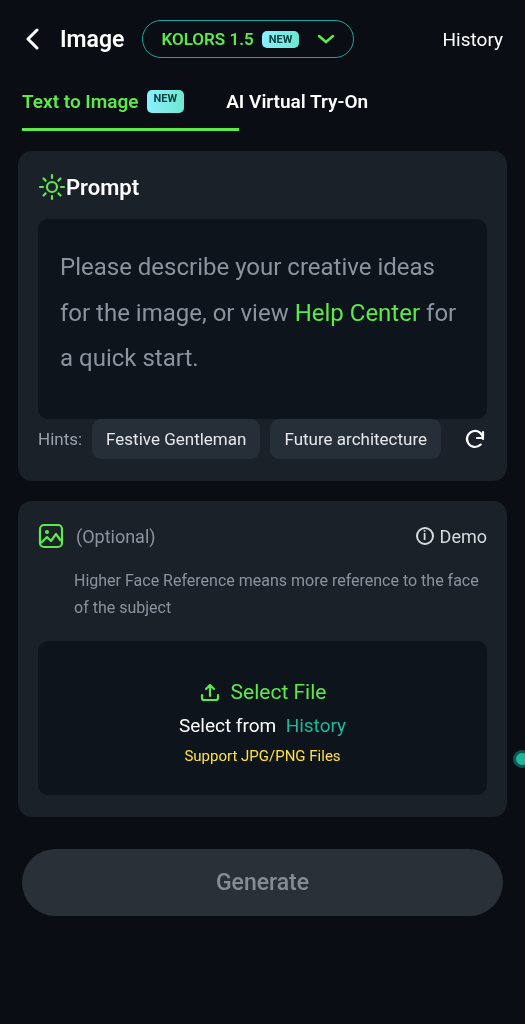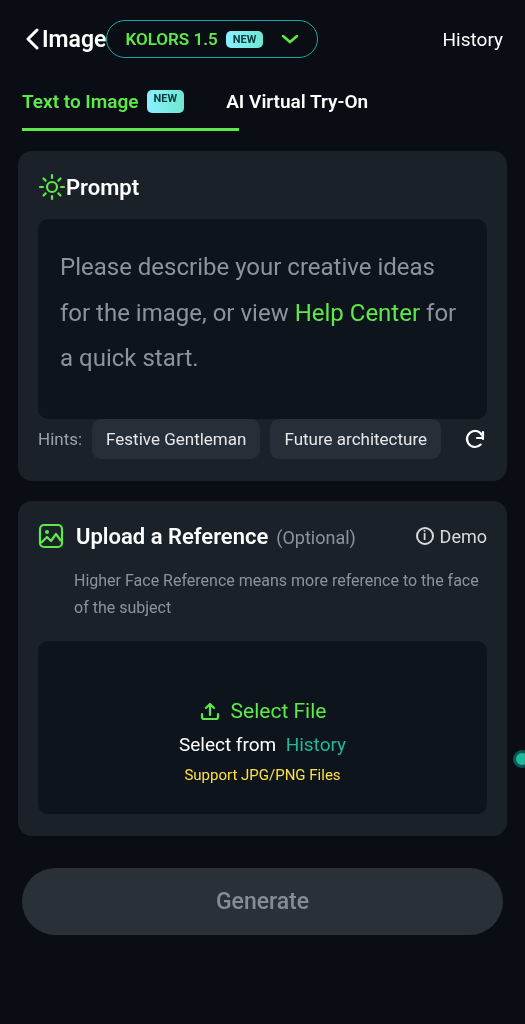--- a/index.html
+++ b/index.html
@@ -9,20 +9,21 @@
     background: #0a0e14;
     font-family: -apple-system, BlinkMacSystemFont, "Segoe UI", Roboto, sans-serif;
     color: #fff;
     overflow: hidden;
     position: relative;
   }
   .header {
     display: flex;
     align-items: center;
     padding: 20px 22px 10px 22px;
+    gap: 18px;
   }
   .back-icon {
     color: #fff;
     width: 20px;
     height: 20px;
     display: flex;
     align-items: center;
     justify-content: center;
     cursor: pointer;
   }
@@ -173,21 +174,21 @@
   .upload-desc {
     color: #8b949e;
     font-size: 16px;
     line-height: 1.7;
     margin-bottom: 20px;
     margin-left: 36px;
   }
   .upload-box {
     background: #0e141b;
     border-radius: 10px;
-    padding: 58px 20px 30px 20px;
+    padding: 39px 20px 30px 20px;
     text-align: center;
   }
   .select-file-row {
     display: flex;
     align-items: center;
     justify-content: center;
     gap: 10px;
     font-size: 21px;
     color: #5de94a;
     cursor: pointer;
@@ -293,21 +294,20 @@
 <div class="card">
   <div class="upload-header">
     <span class="img-icon">
       <svg width="26" height="26" viewBox="0 0 26 26" fill="none">
         <rect x="2" y="2" width="22" height="22" rx="4" stroke="#5de94a" stroke-width="2.2"></rect>
         <circle cx="9" cy="9" r="2" fill="#5de94a"></circle>
         <path d="M3 20l6-6 4 4 5-7 5 7" stroke="#5de94a" stroke-width="2.2" fill="none" stroke-linejoin="round"></path>
       </svg>
     </span>
     <div style="display:flex;align-items:baseline;gap:8px;">
-      <span class="card-title">Upload a Reference</span>
       <span class="optional">(Optional)</span>
     </div>
     <div class="demo-group">
       <span class="info-icon">i</span>
       <span>Demo</span>
     </div>
   </div>
   <div class="upload-desc">Higher Face Reference means more reference to the face of the subject</div>
   <div class="upload-box">
     <div class="select-file-row">

